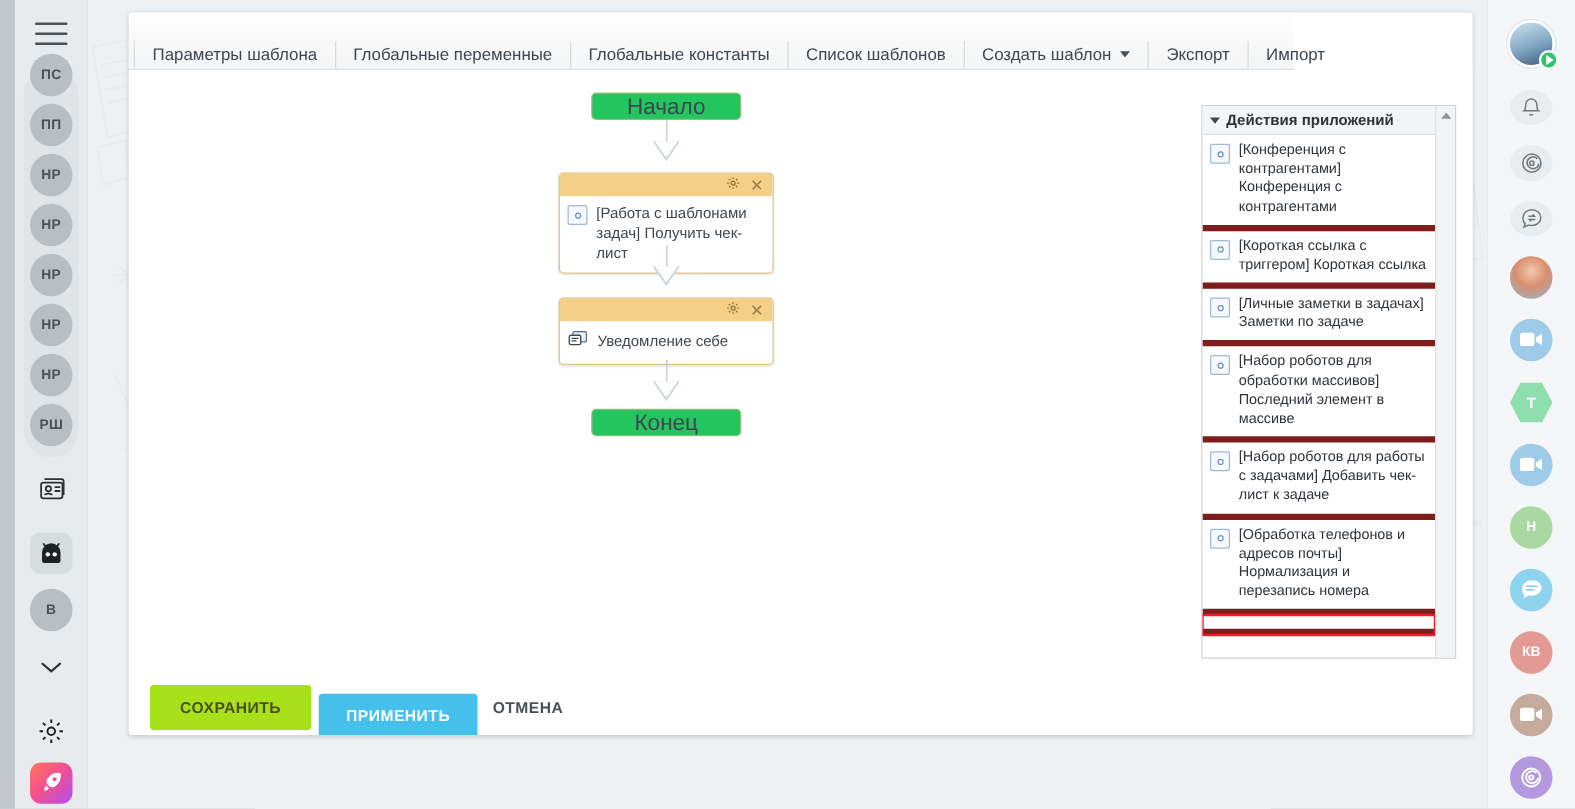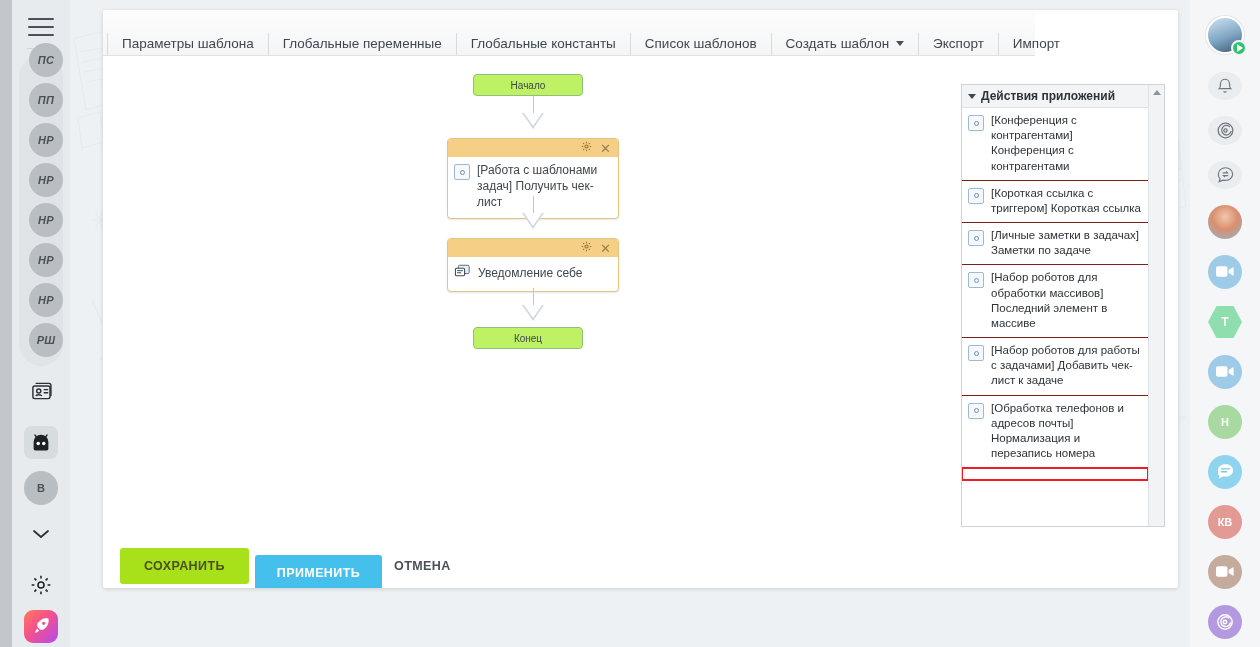--- a/index.html
+++ b/index.html
@@ -37,23 +37,22 @@
   }
   .hamburger span { display: block; height: 2px; background: #4a5157; border-radius: 1px; }
   .rail-divider {
     width: 28px; height: 1px; background: #cfd4d8; margin: 12px 0 4px 0;
   }
   .avatar-group {
     width: 44px;
     background: #e0e4e7;
     border-radius: 22px;
     padding: 4px 0 6px 0;
-    display: flex; flex-direction: column; align-items: flex-end;
+    display: flex; flex-direction: column; align-items: center;
     margin-top: 2px;
-    font-style: italic;
   }
   .avatar {
     width: 34px; height: 34px; border-radius: 50%;
     background: #b9bec3; color: #4a5157;
     font-size: 11px; font-weight: bold;
     display: flex; align-items: center; justify-content: center;
     margin: 3px 0;
     cursor: pointer;
     letter-spacing: 0.3px;
   }
@@ -129,26 +128,26 @@
     background: #fff;
   }
 
   
   .flow { position: absolute; left: 0; top: 0; width: 100%; height: 100%; }
   .node {
     position: absolute;
     font-size: 12.5px; color: #3f474e;
   }
   .terminal {
-    width: 110px; height: 22px;
-    background: #bef264;
+    width: 120px; height: 22px;
+    background: #22c55e;
     border: 1px solid #8fbf78;
     border-radius: 4px;
     display: flex; align-items: center; justify-content: center;
-    font-size: 10px; color: #3f474e;
+    font-size: 18px; color: #3f474e;
     cursor: pointer;
   }
   .task-box {
     width: 172px;
     background: #fff;
     border: 1px solid #e2c483;
     border-radius: 4px;
     box-shadow: 0 1px 2px rgba(0,0,0,.10);
     overflow: hidden;
     cursor: pointer;
@@ -226,21 +225,21 @@
   .tri-down {
     width: 0; height: 0;
     border-left: 4px solid transparent;
     border-right: 4px solid transparent;
     border-top: 5px solid #3f474e;
   }
   .act-list { }
   .act-item {
     display: flex; gap: 7px;
     padding: 5px 6px 6px 6px;
-    border-bottom: 1px solid #7f1d1d;
+    border-bottom: 5px solid #7f1d1d;
     font-size: 11.5px; line-height: 1.32;
     color: #2d3338;
     cursor: pointer;
     position: relative;
   }
   .act-item.highlight {
     outline: 2px solid #ee1c24;
     outline-offset: -1px;
     z-index: 2;
   }

